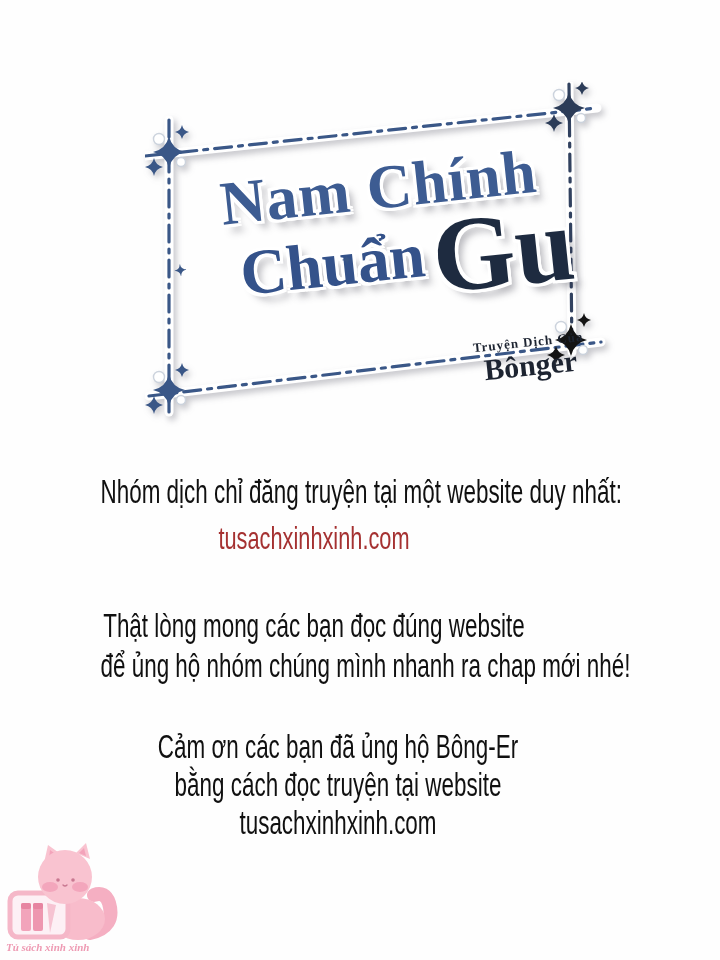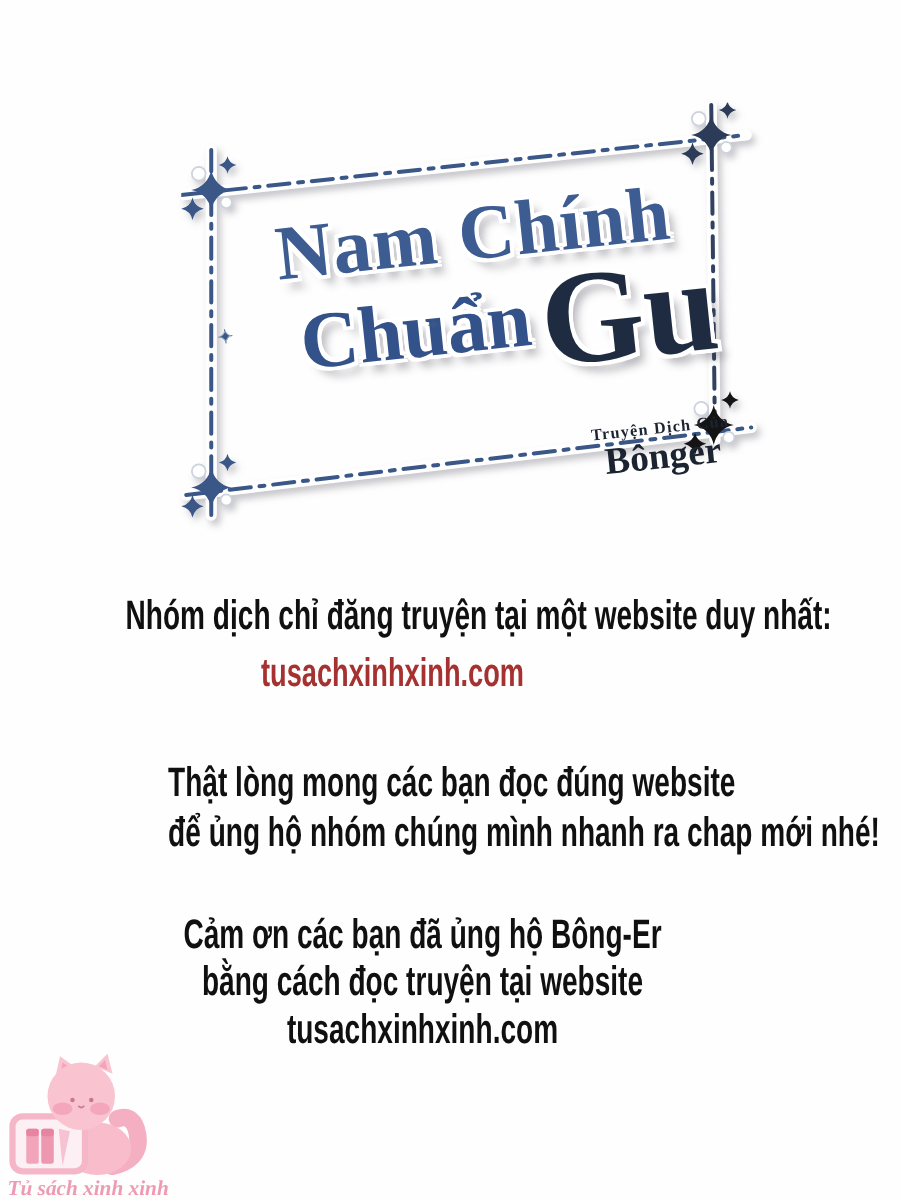--- a/index.html
+++ b/index.html
@@ -34,36 +34,36 @@
   .credit-small{font-size:13px;font-weight:bold;letter-spacing:1px;
     font-family:"Liberation Serif",serif;}
   .credit-name{font-size:30px;font-weight:bold;margin-top:2px;
     font-family:"Liberation Serif",serif;}
   .deco-sparkle{position:absolute;color:#3a5787;font-size:15px;line-height:1;}
   .deco-sparkle.s1{left:28px;top:160px;}
   .deco-sparkle.s2{left:196px;top:168px;font-size:12px;}
 
   
   .txtblock{position:absolute;left:0;width:628px;text-align:center;
-    font-weight:bold;color:#101010;}
+    font-weight:normal;color:#101010;}
   .cond{transform:scaleX(0.68);transform-origin:50% 50%;white-space:nowrap;
     letter-spacing:0px;}
   .notice{top:472px;}
   .notice-line{font-size:33px;line-height:40px;}
   .site-red{font-size:32px;line-height:40px;margin-top:6px;color:#a53131;}
-  .request{top:606px;margin-left:34px;}
+  .request{top:606px;}
   .request-line{font-size:33px;line-height:40px;}
   .thanks{top:728px;margin-left:24px;}
   .thanks-line{font-size:33px;line-height:38px;}
 
   
   .mascot{position:absolute;left:6px;top:843px;width:114px;height:116px;}
-  .mascot-label{position:absolute;left:0;top:98px;width:114px;text-align:center;
+  .mascot-label{position:absolute;left:0;top:98px;width:114px;
     font-family:"Liberation Serif",serif;font-style:italic;font-weight:bold;
-    font-size:17px;color:#ee9ab3;white-space:nowrap;}
+    font-size:11px;color:#ee9ab3;white-space:nowrap;}
 </style>
 </head>
 <body>
 
 <div class="logo-wrap">
 
   <svg class="logo-frame" width="480" height="335" viewBox="0 0 480 335">
     <defs>
       <path id="spark" d="M0 -10 Q 1.8 -1.8 10 0 Q 1.8 1.8 0 10 Q -1.8 1.8 -10 0 Q -1.8 -1.8 0 -10 Z"></path>
       <g id="cluster">

